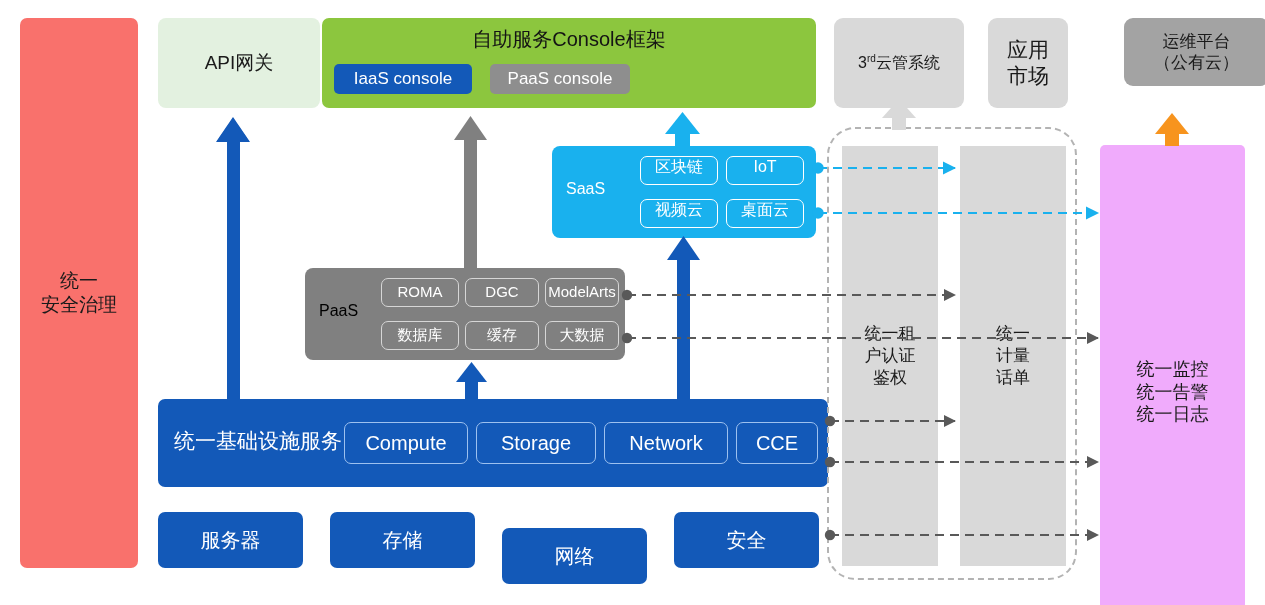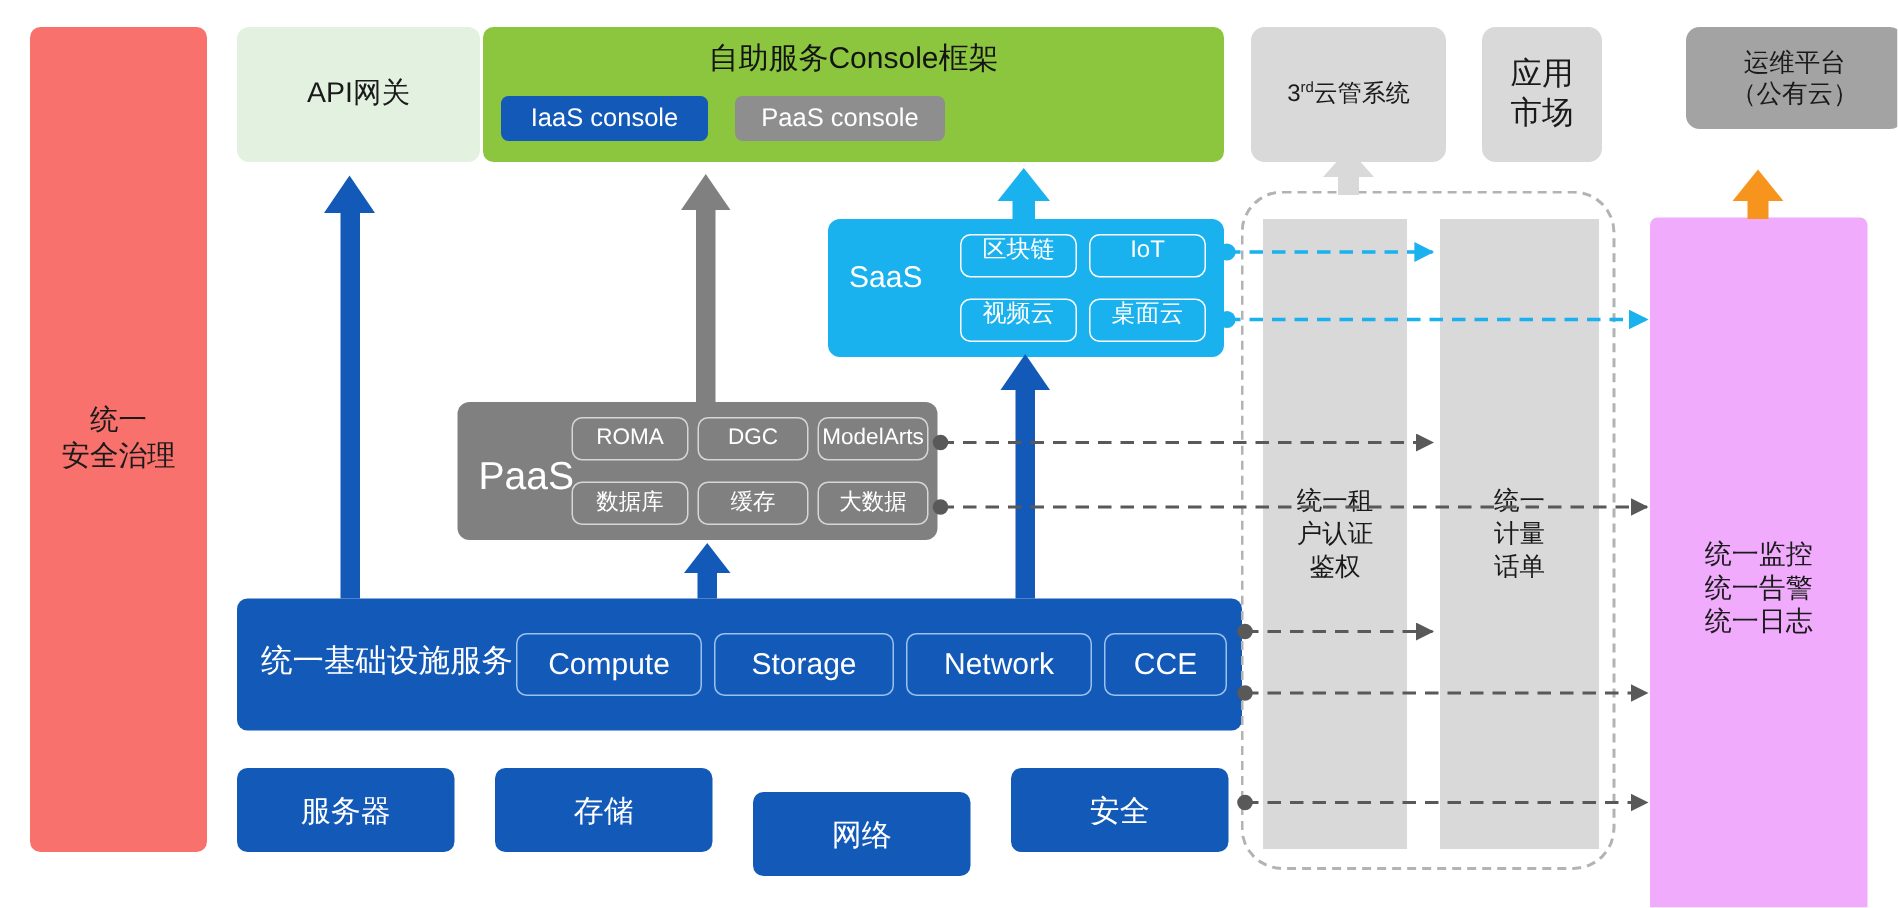--- a/index.html
+++ b/index.html
@@ -98,22 +98,22 @@
     color: #1a1a1a; font-size: 18px;
   }
 
   
   #saas-block {
     left: 552px; top: 146px; width: 264px; height: 92px;
     background: #19b1ee; border-radius: 8px;
     display: block;
   }
   #saas-label {
-    position: absolute; left: 14px; top: 27px;
-    color: #ffffff; font-size: 20px;
+    position: absolute; left: 14px; top: 33px;
+    color: #ffffff; font-size: 16px;
   }
   .saas-chip {
     position: absolute;
     height: 27px;
     border: 1.6px solid #ffffff;
     border-radius: 7px;
     display: flex; justify-content: center;
     color: #ffffff; font-size: 16px;
   }
   #saas-chip-0 { left: 88px;  top: 10px; width: 76px; }
@@ -122,21 +122,21 @@
   #saas-chip-3 { left: 174px; top: 53px; width: 76px; }
 
   
   #paas-block {
     left: 305px; top: 268px; width: 320px; height: 92px;
     background: #808080; border-radius: 8px;
     display: block;
   }
   #paas-label {
     position: absolute; left: 14px; top: 33px;
-    color: #ffffff; font-size: 26px;
+    color: #000000; font-size: 16px;
   }
   .paas-chip {
     position: absolute;
     height: 27px;
     border: 1.6px solid #d6d6d6;
     border-radius: 7px;
     display: flex; align-items: center; justify-content: center;
     color: #ffffff; font-size: 15px;
   }
   #paas-chip-0 { left: 76px;  top: 10px; width: 76px; }

